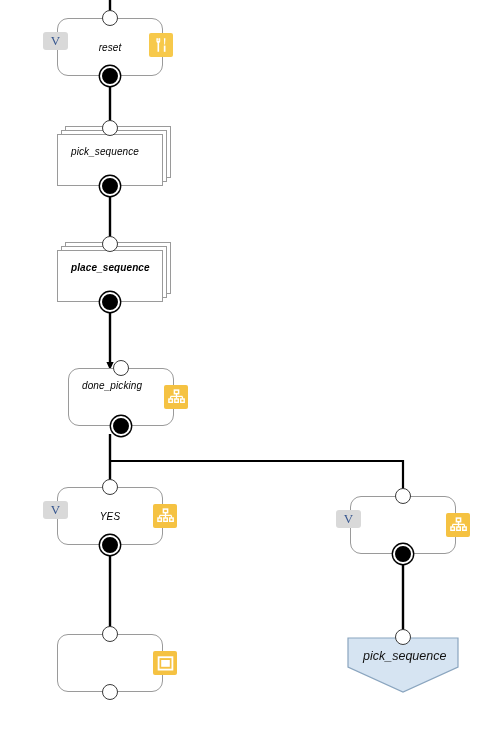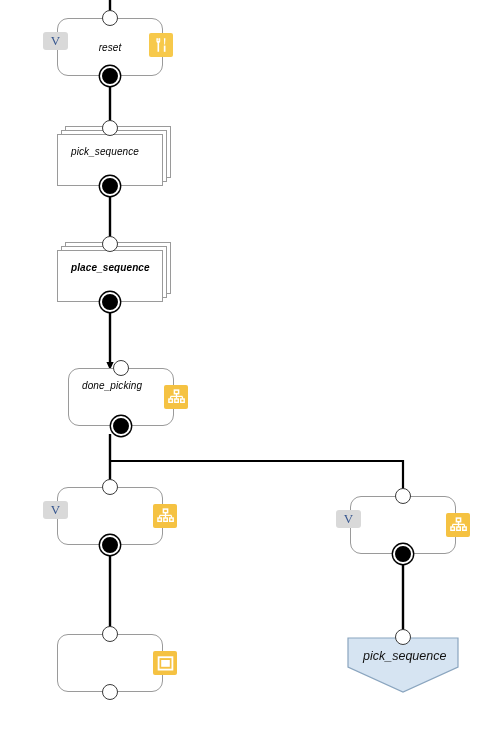--- a/index.html
+++ b/index.html
@@ -215,20 +215,21 @@
         <path d="M8.5 4.8 L8.5 7.4 M2.6 7.4 L14.4 7.4 M2.6 7.4 L2.6 9.8 M8.5 7.4 L8.5 9.8 M14.4 7.4 L14.4 9.8" stroke="#ffffff" stroke-width="1.3" fill="none"></path>
         <rect x="0.9" y="10.0" width="3.5" height="3.3" fill="none" stroke="#ffffff" stroke-width="1.4"></rect>
         <rect x="6.8" y="10.0" width="3.5" height="3.3" fill="none" stroke="#ffffff" stroke-width="1.4"></rect>
         <rect x="12.7" y="10.0" width="3.5" height="3.3" fill="none" stroke="#ffffff" stroke-width="1.4"></rect>
       </svg>
     </div>
   </div>
 
   <div class="node center-label" style="left:57px; top:487px; width:106px; height:58px;">
     <div class="body"></div>
+    <div class="label">YES</div>
     <div class="port in" style="left:45px; top:-8px;"></div>
     <div class="port out" style="left:45px; top:50px;"></div>
     <div class="vbadge" style="left:-14px; top:14px;">V</div>
     <div class="icon-box" style="left:96px; top:17px;">
       <svg width="17" height="17" viewBox="0 0 17 17" aria-hidden="true">
         <rect x="6.4" y="1.1" width="4.2" height="3.6" fill="none" stroke="#ffffff" stroke-width="1.5"></rect>
         <path d="M8.5 4.8 L8.5 7.4 M2.6 7.4 L14.4 7.4 M2.6 7.4 L2.6 9.8 M8.5 7.4 L8.5 9.8 M14.4 7.4 L14.4 9.8" stroke="#ffffff" stroke-width="1.3" fill="none"></path>
         <rect x="0.9" y="10.0" width="3.5" height="3.3" fill="none" stroke="#ffffff" stroke-width="1.4"></rect>
         <rect x="6.8" y="10.0" width="3.5" height="3.3" fill="none" stroke="#ffffff" stroke-width="1.4"></rect>
         <rect x="12.7" y="10.0" width="3.5" height="3.3" fill="none" stroke="#ffffff" stroke-width="1.4"></rect>

